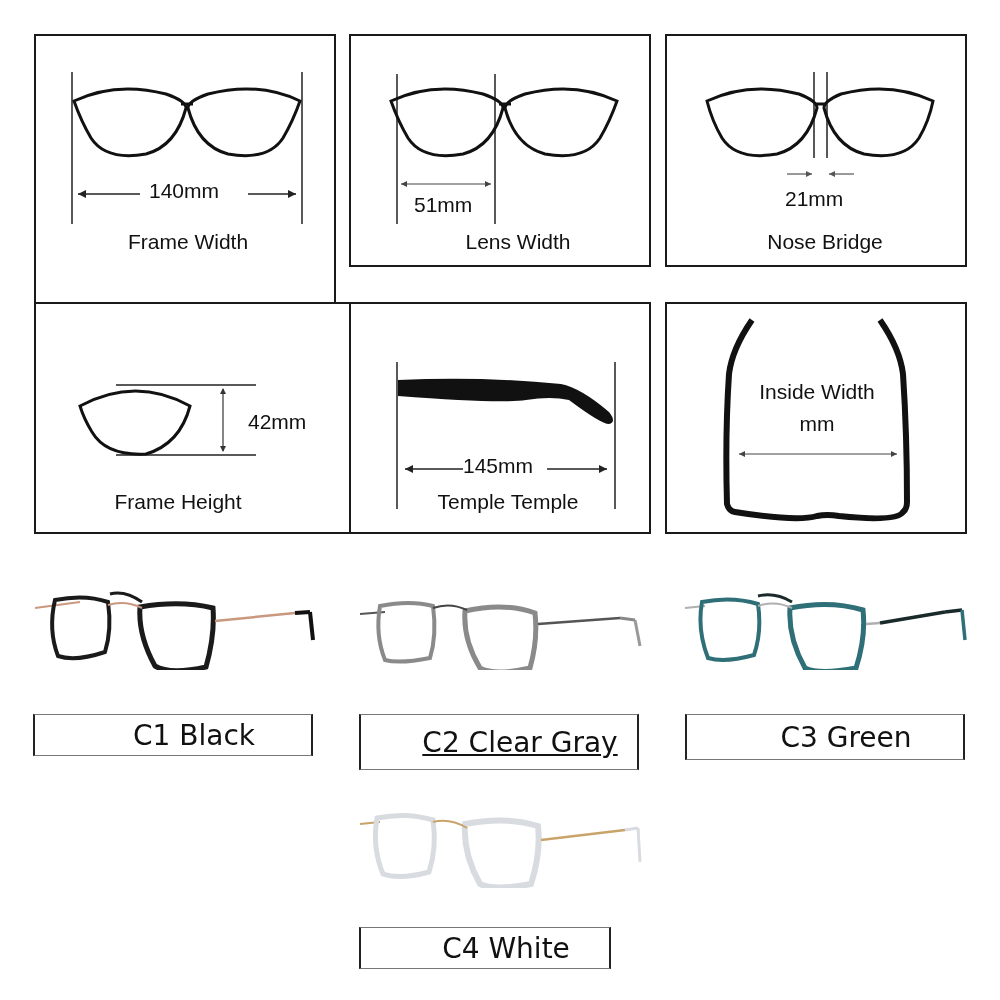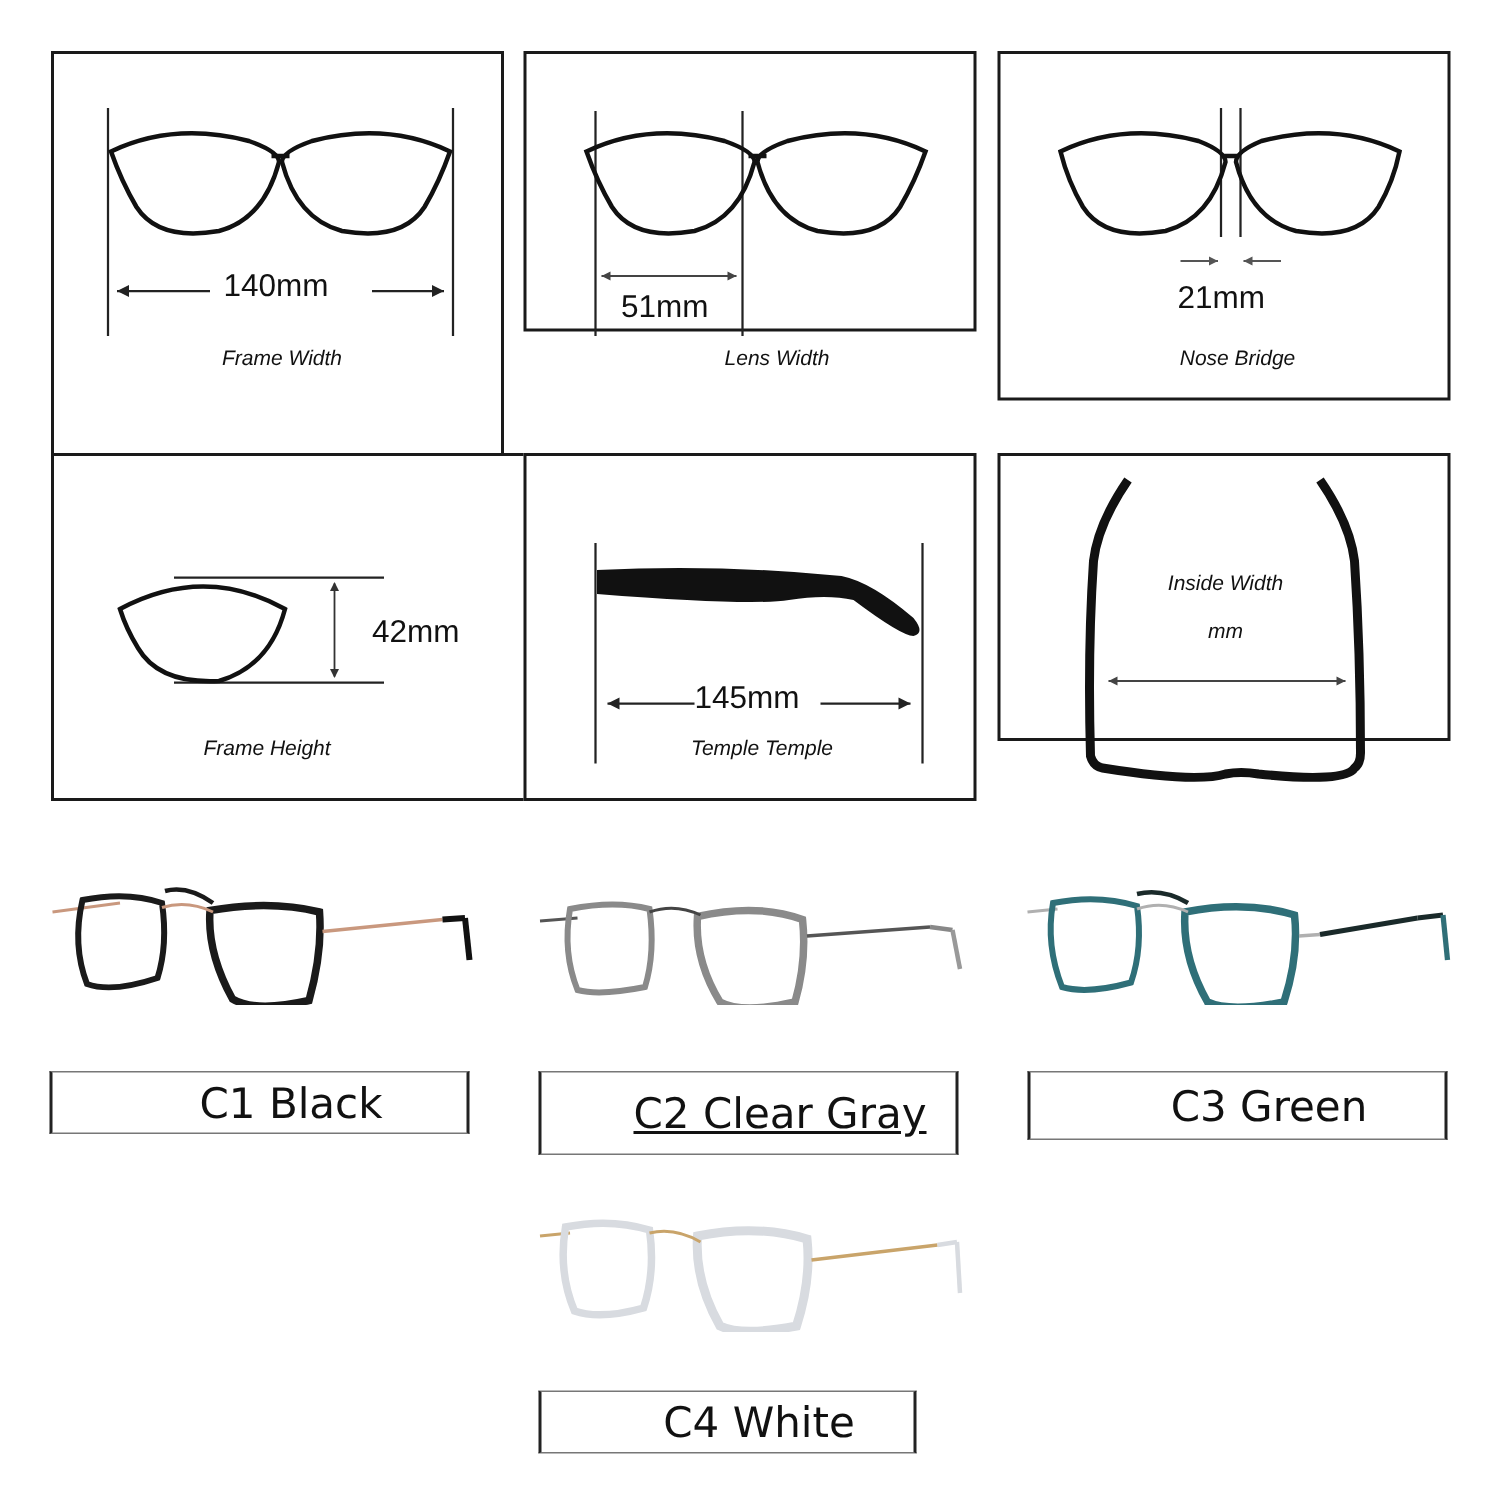--- a/index.html
+++ b/index.html
@@ -1,21 +1,21 @@
 <!DOCTYPE html>
 <html><head>
 <meta charset="utf-8">
 <style>
   * { box-sizing: border-box; margin: 0; padding: 0; }
   html, body { width: 1000px; height: 1000px; background: #ffffff; overflow: hidden; }
   body { position: relative; font-family: "Liberation Sans", sans-serif; color: #111; }
   .spec-box { position: absolute; border: 2.5px solid #1a1a1a; background: #fff; }
   .spec-box svg { position: absolute; left: 0; top: 0; }
   .spec-text { position: absolute; font-family: "Liberation Sans", sans-serif; color: #111; white-space: nowrap; }
-  .caption { font-size: 14px; transform: translateX(-50%); font-style: italic; }
+  .caption { font-size: 21px; transform: translateX(-50%); }
   .measure { font-size: 21px; }
   .color-img { position: absolute; }
   .label-box { position: absolute; border: 1.5px solid #777; border-left: 2px solid #222; border-right: 2px solid #222;
     background: #fff; display: flex; align-items: center; justify-content: center;
     font-family: "DejaVu Sans", sans-serif; font-size: 28px; color: #111; padding-left: 42px; }
 </style>
 </head>
 <body>
 
 <div class="spec-box" style="left:34px;top:34px;width:302px;height:298px;">
@@ -27,21 +27,21 @@
     <line x1="145" y1="68" x2="157" y2="68" stroke="#111" stroke-width="3"></line>
     <line x1="42" y1="158" x2="104" y2="158" stroke="#222" stroke-width="1.5"></line>
     <polygon points="42,158 50,154 50,162" fill="#222"></polygon>
     <line x1="212" y1="158" x2="260" y2="158" stroke="#222" stroke-width="1.5"></line>
     <polygon points="260,158 252,154 252,162" fill="#222"></polygon>
   </svg>
   <span class="spec-text measure" style="left:113px;top:143px;">140mm</span>
   <span class="spec-text caption" style="left:152px;top:194px;">Frame Width</span>
 </div>
 
-<div class="spec-box" style="left:349px;top:34px;width:302px;height:187px;">
+<div class="spec-box" style="left:349px;top:34px;width:302px;height:233px;">
   <svg width="302" height="233">
     <line x1="46" y1="38" x2="46" y2="188" stroke="#222" stroke-width="1.5"></line>
     <line x1="144" y1="38" x2="144" y2="188" stroke="#222" stroke-width="1.5"></line>
     <path d="M40,65 Q82,45 132,58 Q152,65 152,72 Q142,110 112,118 Q72,125 57,102 Q47,85 40,65 Z" fill="none" stroke="#111" stroke-width="3"></path>
     <path d="M266,65 Q224,45 174,58 Q154,65 154,72 Q164,110 194,118 Q234,125 249,102 Q259,85 266,65 Z" fill="none" stroke="#111" stroke-width="3"></path>
     <line x1="148" y1="68" x2="160" y2="68" stroke="#111" stroke-width="3"></line>
     <line x1="50" y1="148" x2="140" y2="148" stroke="#444" stroke-width="1.2"></line>
     <polygon points="50,148 56,145 56,151" fill="#444"></polygon>
     <polygon points="140,148 134,145 134,151" fill="#444"></polygon>
   </svg>
@@ -85,21 +85,21 @@
     <path d="M47,76 Q130,72 210,80 Q230,84 258,108 Q266,118 258,120 Q250,120 218,96 Q200,92 175,96 Q150,100 47,92 Z" fill="#111"></path>
     <line x1="54" y1="165" x2="112" y2="165" stroke="#222" stroke-width="1.5"></line>
     <polygon points="54,165 62,161 62,169" fill="#222"></polygon>
     <line x1="196" y1="165" x2="256" y2="165" stroke="#222" stroke-width="1.5"></line>
     <polygon points="256,165 248,161 248,169" fill="#222"></polygon>
   </svg>
   <span class="spec-text measure" style="left:112px;top:150px;">145mm</span>
   <span class="spec-text caption" style="left:157px;top:186px;">Temple Temple</span>
 </div>
 
-<div class="spec-box" style="left:665px;top:302px;width:302px;height:192px;">
+<div class="spec-box" style="left:665px;top:302px;width:302px;height:232px;">
   <svg width="302" height="232">
     <path d="M85,16 Q65,45 62,70 Q58,130 60,200 Q62,207 68,208 Q130,218 150,212 Q160,210 172,212 Q230,218 236,208 Q240,205 240,198 Q240,130 236,70 Q233,45 213,16" fill="none" stroke="#111" stroke-width="6" stroke-linejoin="round"></path>
     <line x1="72" y1="150" x2="230" y2="150" stroke="#444" stroke-width="1.2"></line>
     <polygon points="72,150 78,147 78,153" fill="#444"></polygon>
     <polygon points="230,150 224,147 224,153" fill="#444"></polygon>
   </svg>
   <span class="spec-text caption" style="left:150px;top:76px;">Inside Width</span>
   <span class="spec-text caption" style="left:150px;top:108px;">mm</span>
 </div>
 

